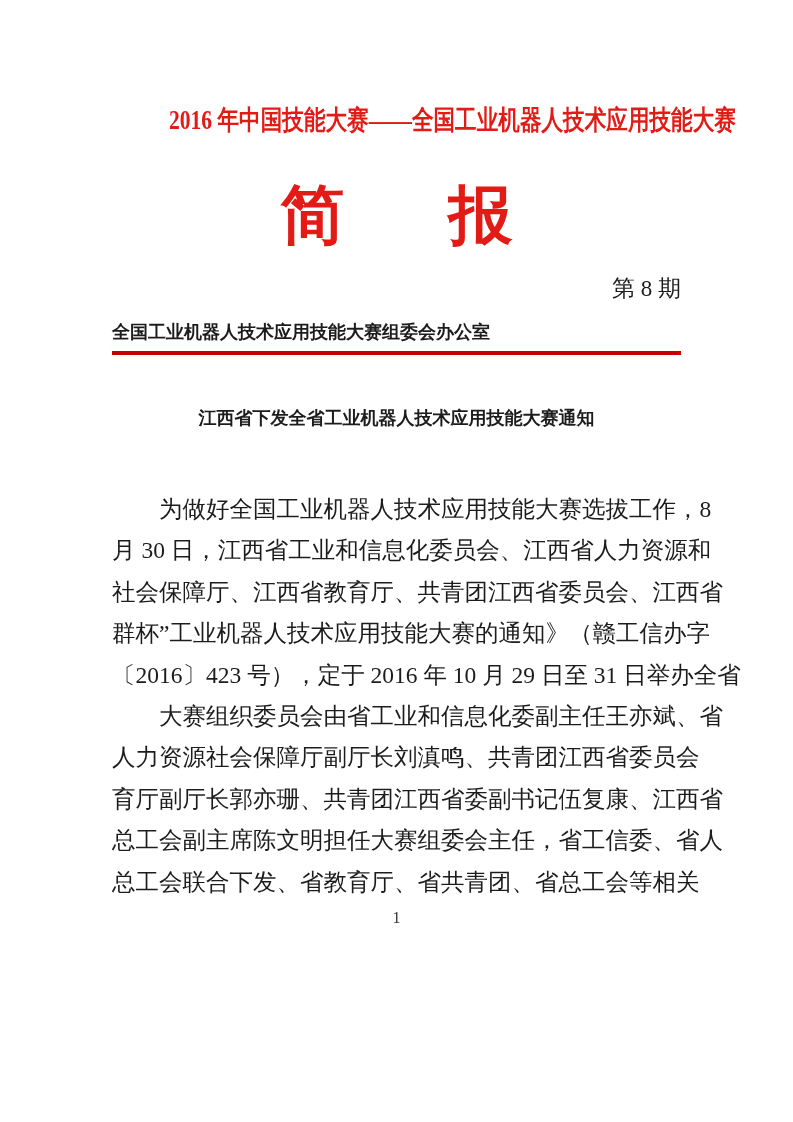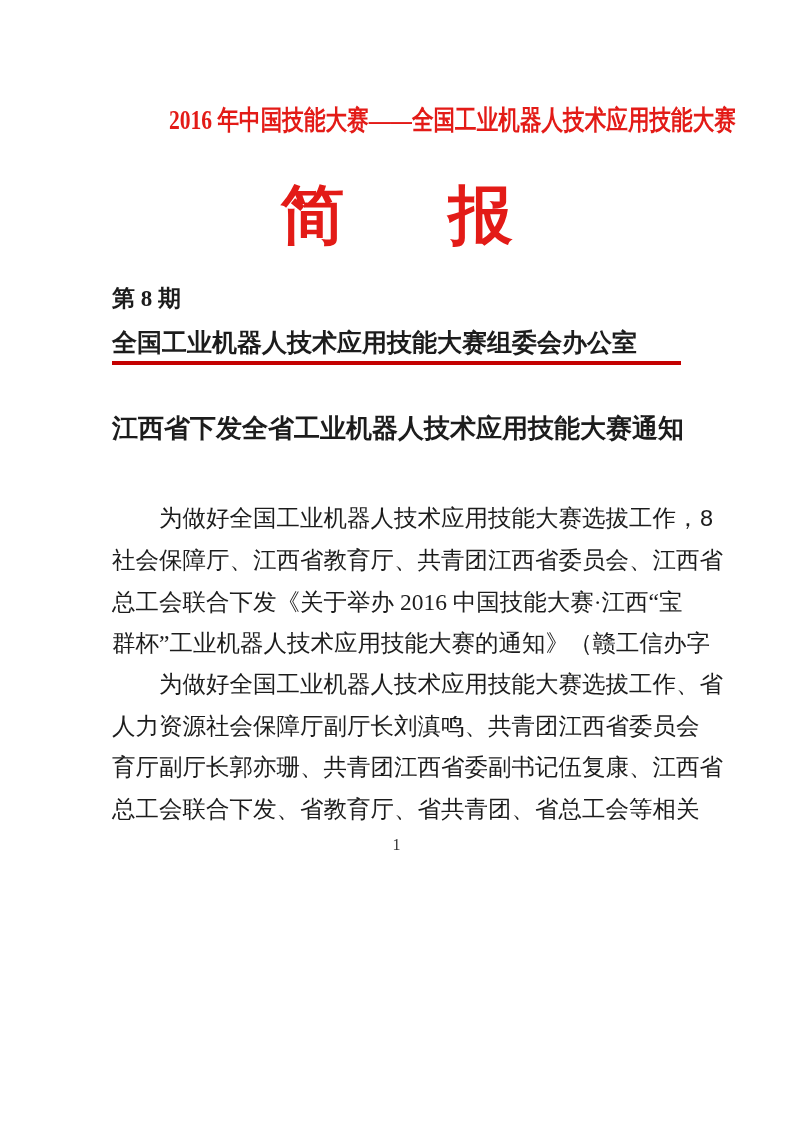--- a/index.html
+++ b/index.html
@@ -42,67 +42,66 @@
     justify-content: center;
     gap: 104px;
     font-family: "Liberation Sans", "DejaVu Sans", sans-serif;
     font-weight: bold;
     font-size: 64px;
     line-height: 66px;
     color: var(--accent-red);
   }
   
   .issue {
-    margin-top: 38px;
-    text-align: left;
+    margin-top: 28px;
+    text-align: right;
     font-size: 23px;
     line-height: 26px;
-    font-weight: bold;
   }
   
   .office-row {
     margin-top: 17px;
     display: flex;
     justify-content: space-between;
     align-items: baseline;
     font-family: "Liberation Sans", "DejaVu Sans", sans-serif;
     font-weight: bold;
-    font-size: 25px;
+    font-size: 18px;
     line-height: 27px;
     white-space: nowrap;
   }
   .rule {
     margin-top: 5px;
     height: 4px;
     width: 100%;
     background: var(--rule-red);
   }
   
   .article-heading {
     margin-top: 47px;
     text-align: center;
     font-family: "Liberation Sans", "DejaVu Sans", sans-serif;
     font-weight: bold;
-    font-size: 26px;
+    font-size: 18px;
     line-height: 33px;
     white-space: nowrap;
   }
   
   .body-text {
     margin-top: 54px;
     font-size: 23.5px;
   }
   .line {
     line-height: 41.4px;
     text-align: justify;
     text-align-last: justify;
     text-justify: inter-character;
     white-space: nowrap;
   }
-  .line.indent { text-indent: 2em; font-family: Liberation Mono, monospace; }
+  .line.indent { text-indent: 2em; }
   .line.end { text-align-last: left; }
   .page-number {
     margin-top: 5px;
     text-align: center;
     font-size: 16px;
     line-height: 20px;
     color: #333333;
   }
 </style>
 </head>
@@ -122,24 +121,26 @@
   <div class="office-row">
     <span>全国工业机器人技术应用技能大赛组委会办公室</span>
   </div>
 
   <div class="rule"></div>
 
   <h2 class="article-heading">江西省下发全省工业机器人技术应用技能大赛通知</h2>
 
   <div class="body-text">
     <div class="line indent">为做好全国工业机器人技术应用技能大赛选拔工作，8</div>
+    <div class="line">月 30 日，江西省工业和信息化委员会、江西省人力资源和</div>
     <div class="line">社会保障厅、江西省教育厅、共青团江西省委员会、江西省</div>
-    <div class="line">总工会联合下发《关于举办 2016 中国技能大赛·江西“宝</div>
     <div class="line">群杯”工业机器人技术应用技能大赛的通知》（赣工信办字</div>
-    <div class="line indent">为做好全国工业机器人技术应用技能大赛选拔工作、省</div>
+    <div class="line">〔2016〕423 号），定于 2016 年 10 月 29 日至 31 日举办全省</div>
+    <div class="line indent">大赛组织委员会由省工业和信息化委副主任王亦斌、省</div>
     <div class="line">人力资源社会保障厅副厅长刘滇鸣、共青团江西省委员会</div>
     <div class="line">育厅副厅长郭亦珊、共青团江西省委副书记伍复康、江西省</div>
+    <div class="line">总工会副主席陈文明担任大赛组委会主任，省工信委、省人</div>
     <div class="line">总工会联合下发、省教育厅、省共青团、省总工会等相关</div>
   </div>
 
   <div class="page-number">1</div>
 
 </div>
 
 </body></html>

